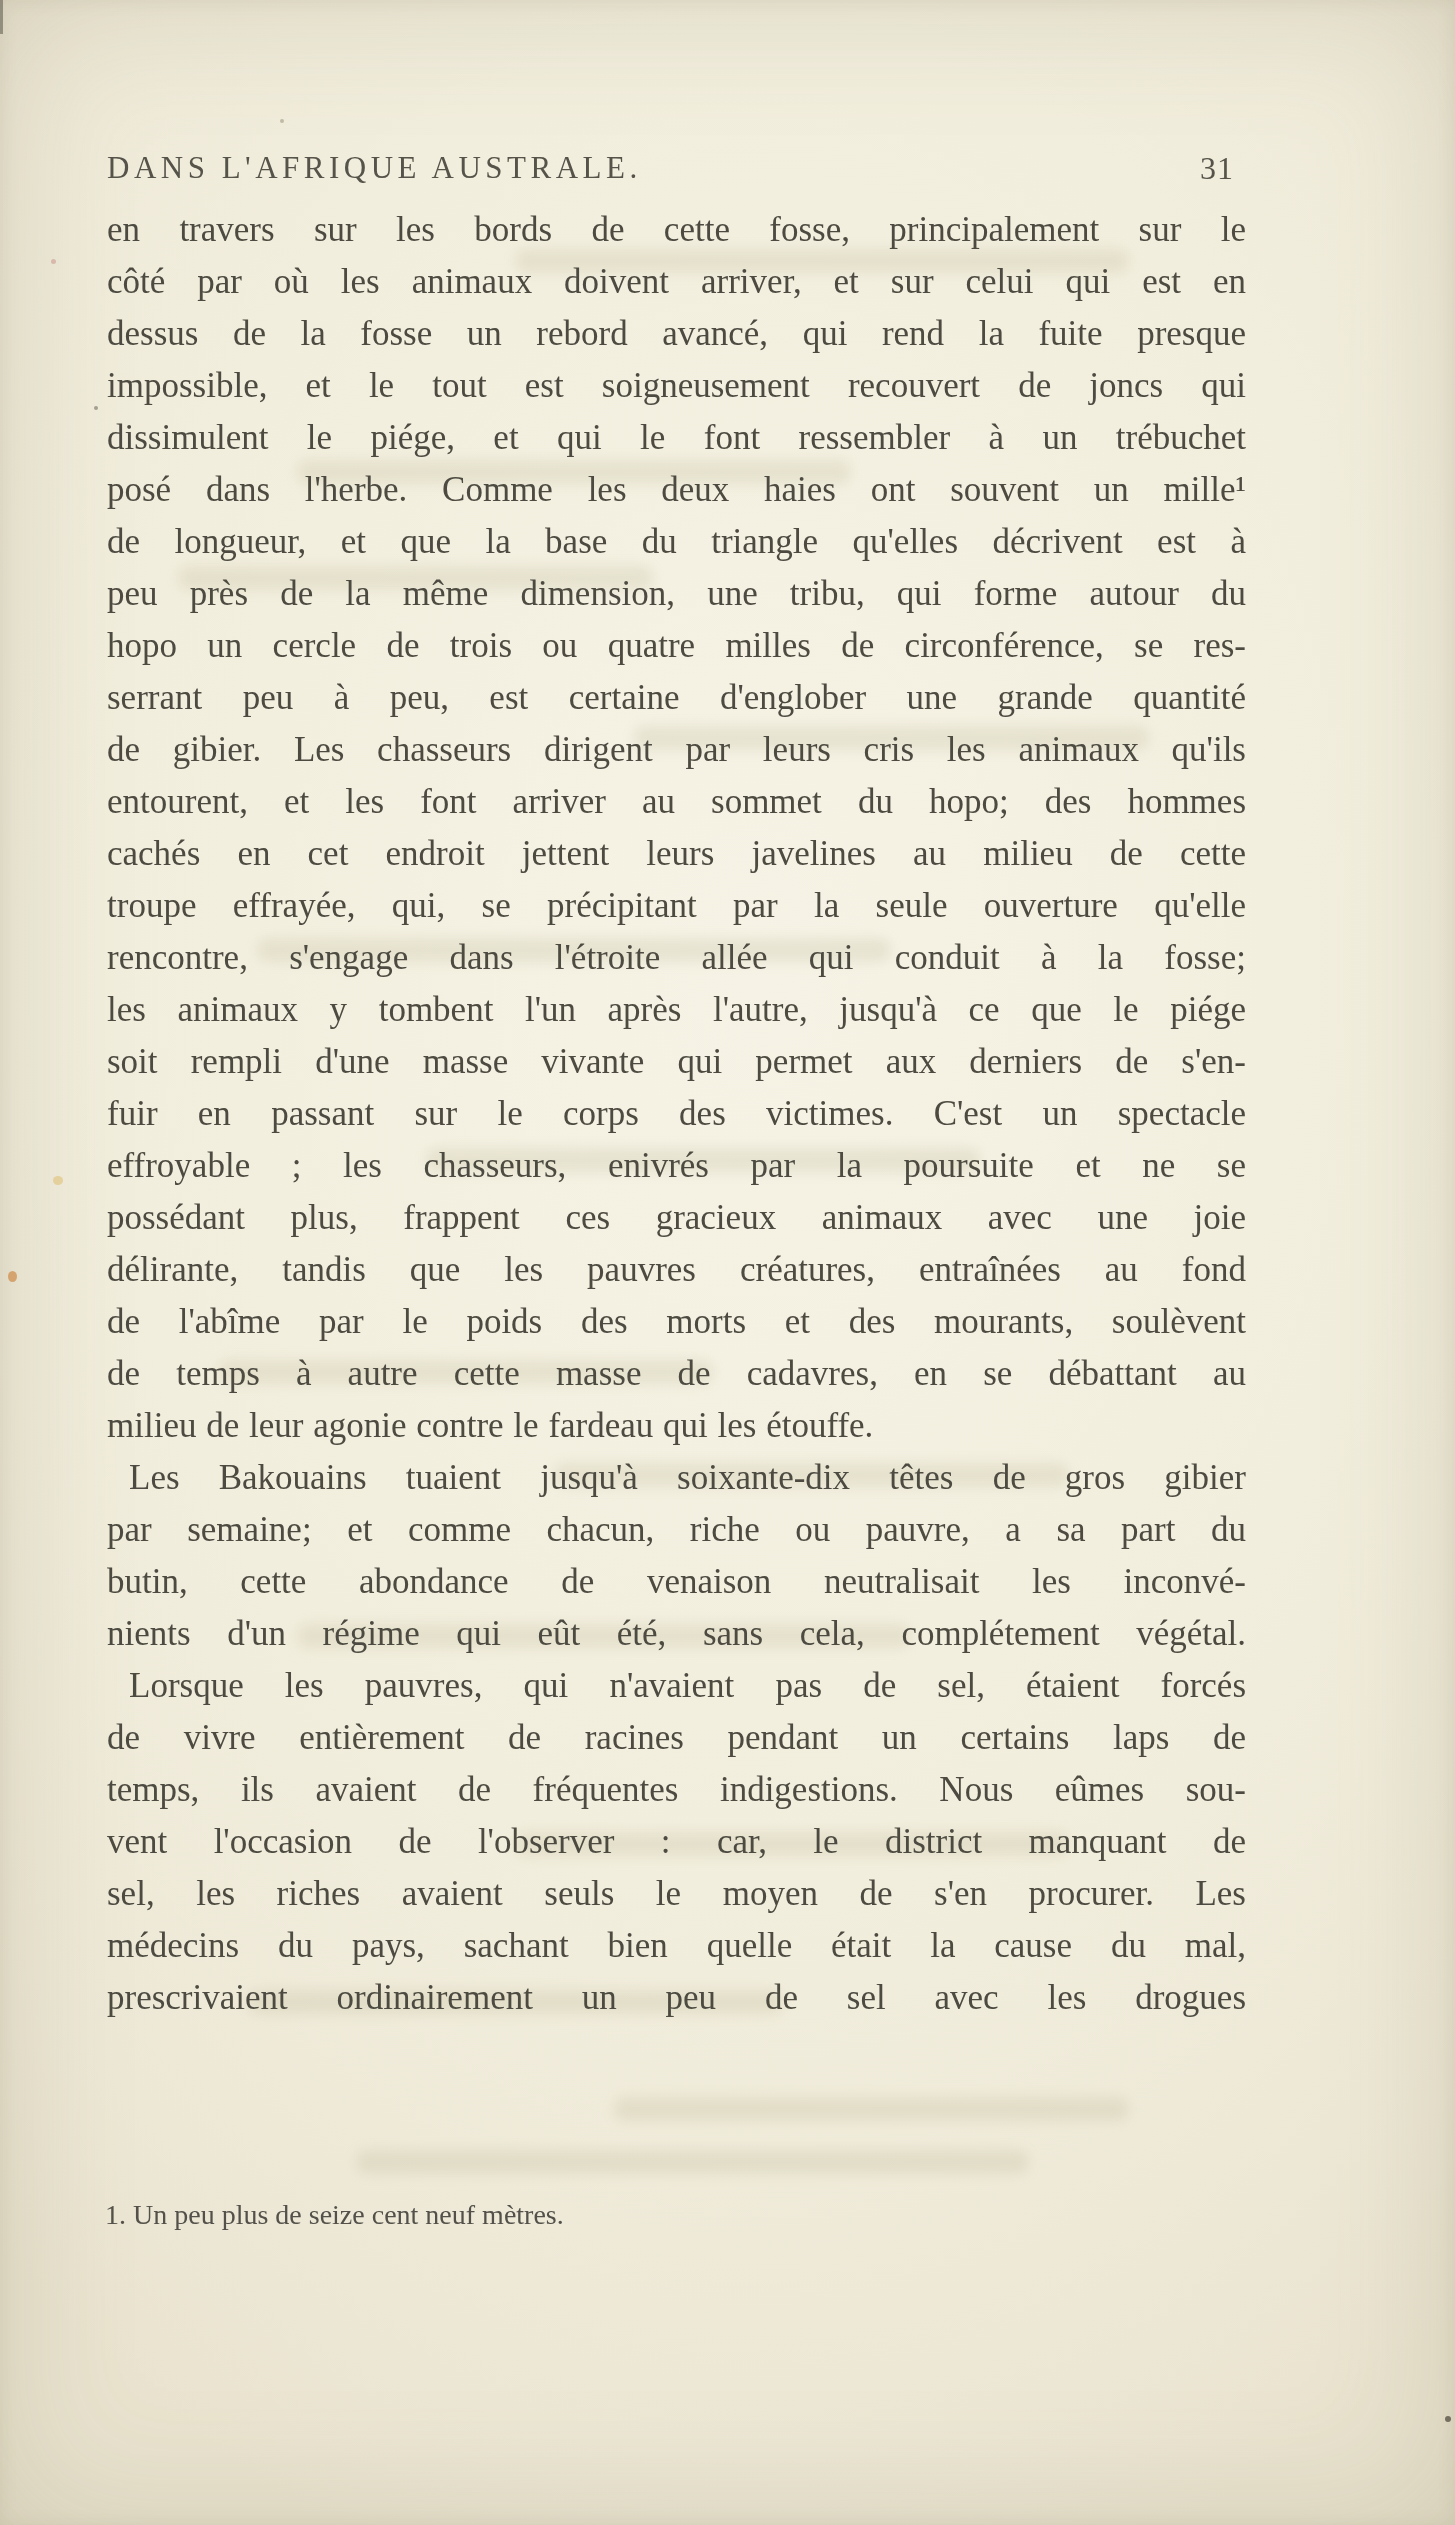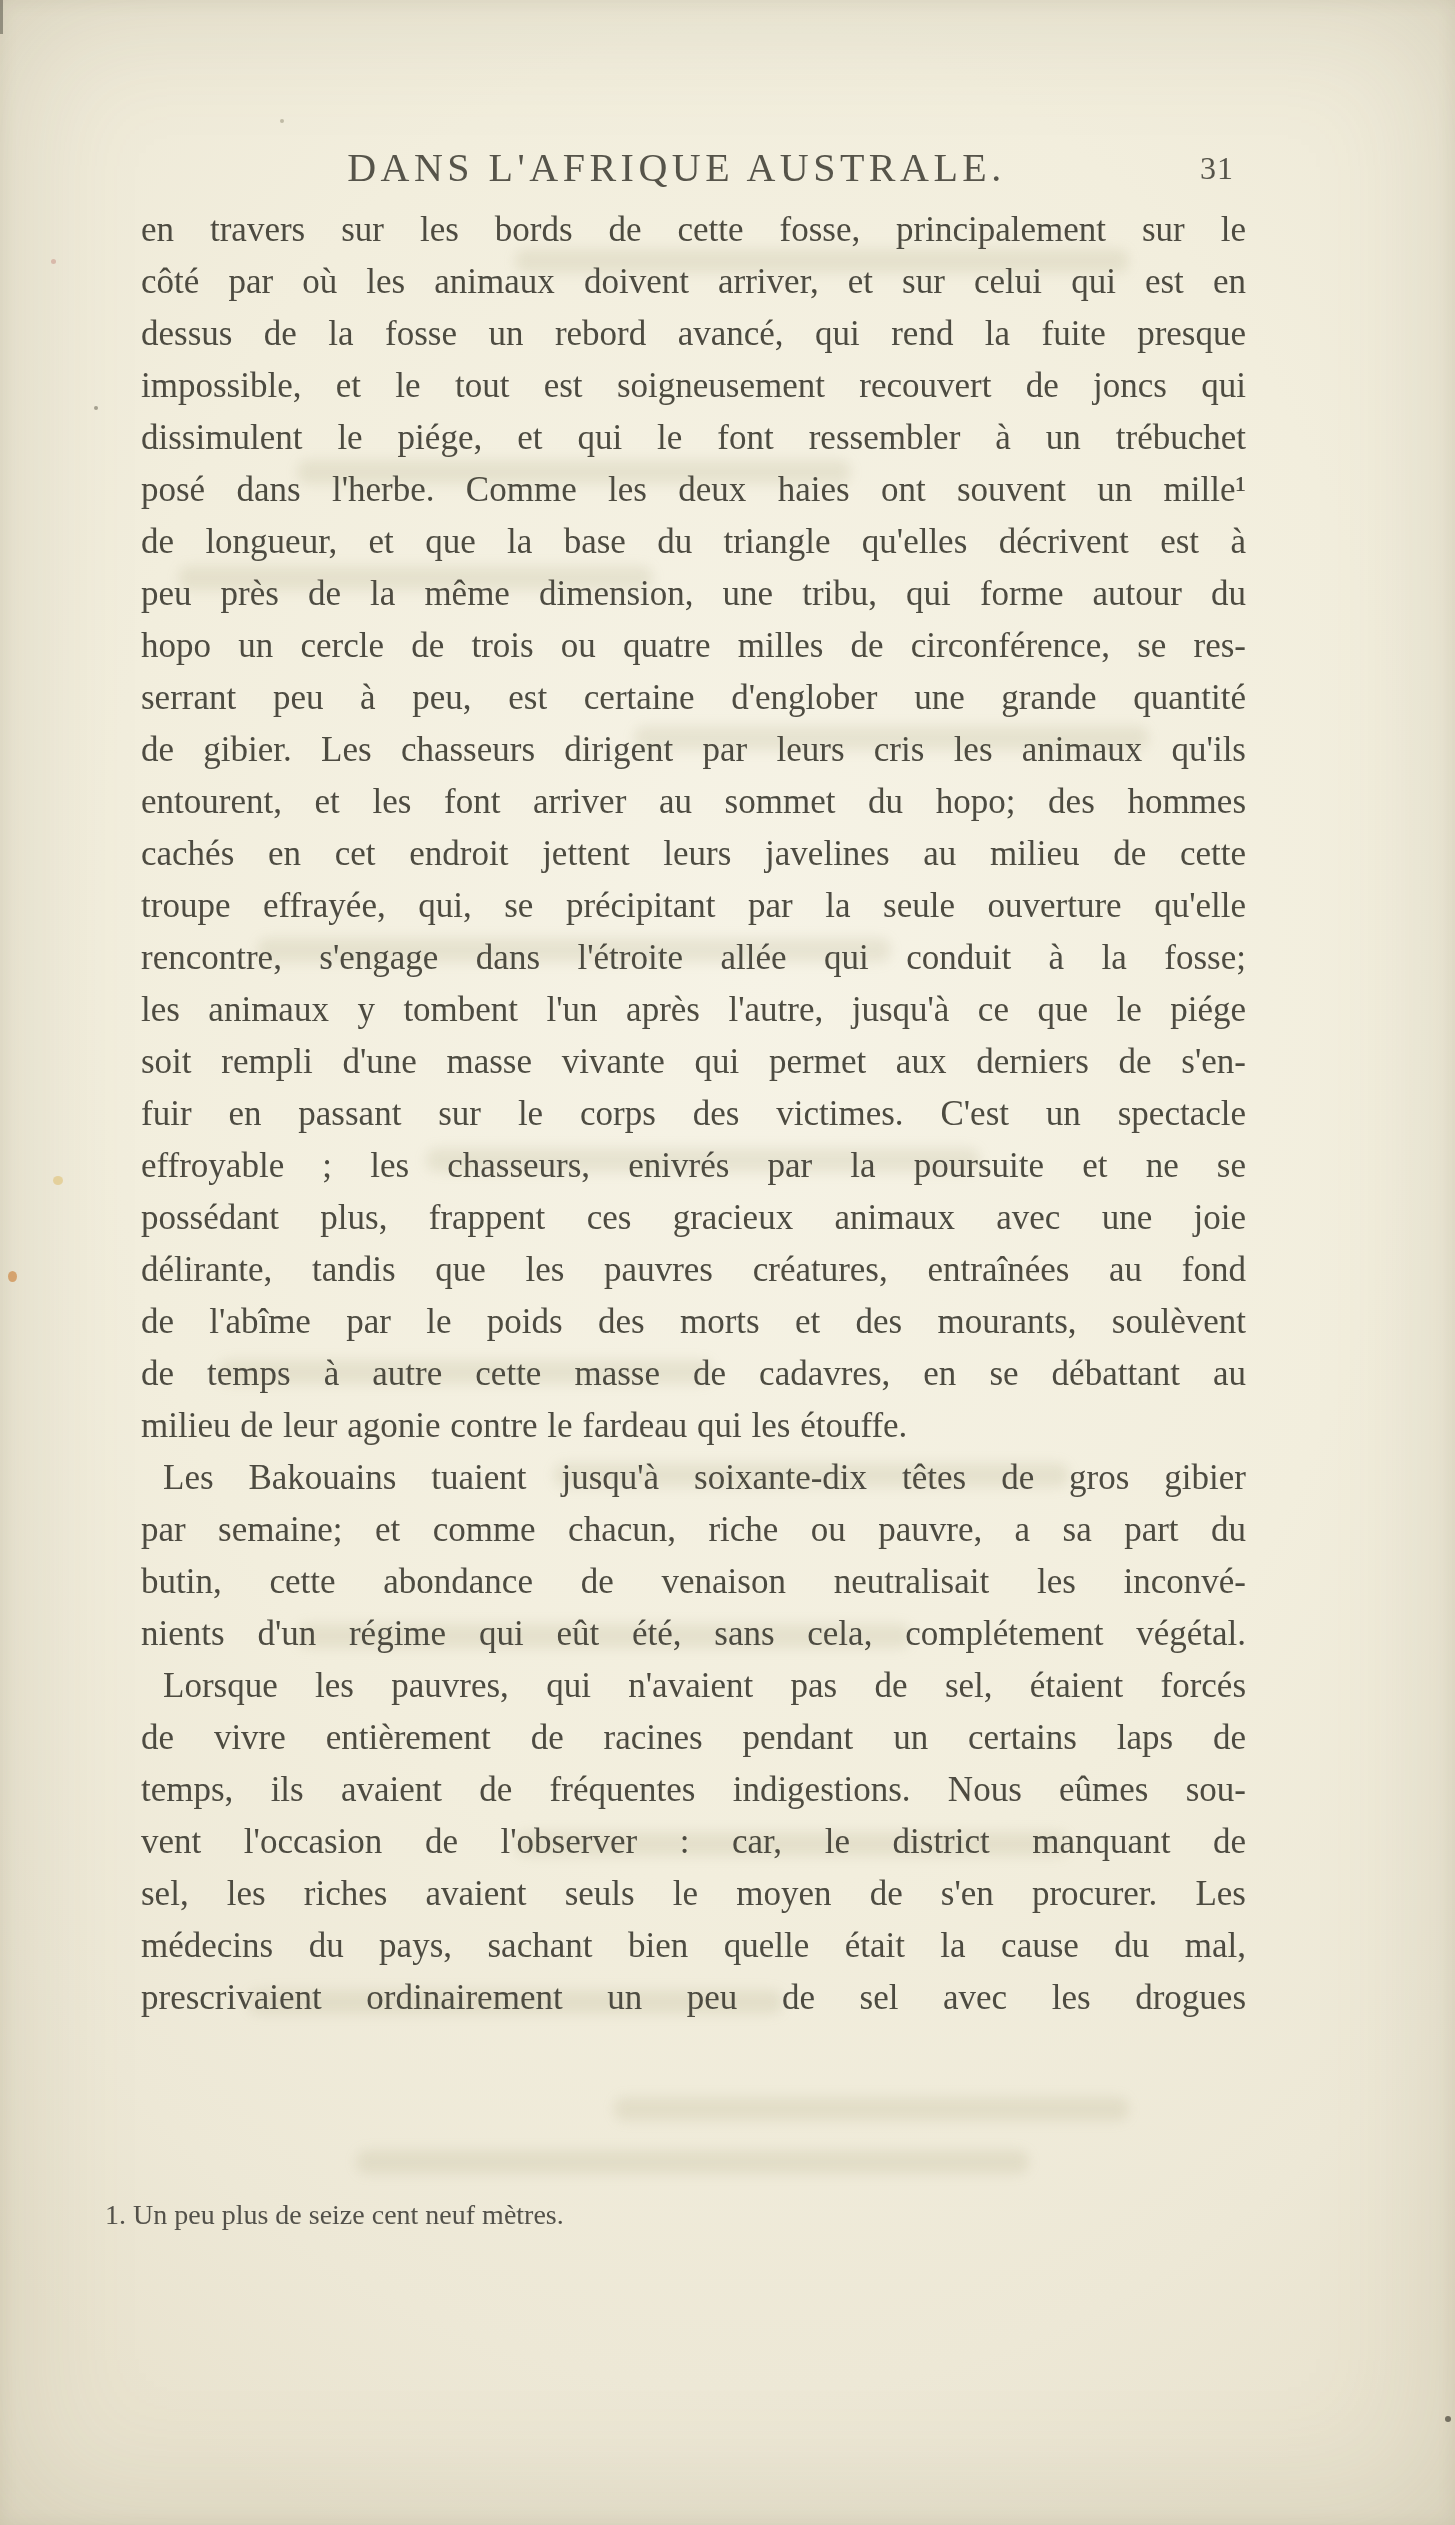--- a/index.html
+++ b/index.html
@@ -22,35 +22,34 @@
     filter:blur(6px);
   }
   .speck{position:absolute;border-radius:50%;}
   .edge-mark{position:absolute;left:0;top:0;width:3px;height:34px;background:rgba(90,88,74,0.55);}
 
   .running-head{
     position:absolute;left:107px;top:148px;width:1139px;height:40px;
     color:#56544a;
   }
   .running-head .title{
-    text-align:center;font-size:40px;letter-spacing:4.5px;line-height:40px;
+    font-size:31px;letter-spacing:4.5px;line-height:40px;
   }
   .running-head .folio{
     position:absolute;right:12px;top:0;font-size:32px;line-height:40px;letter-spacing:1px;
   }
 
   .body-text{
     position:absolute;left:107px;top:204px;width:1139px;
     font-size:35px;color:#4d4b41;
   }
   .line{
     height:52px;line-height:52px;overflow:hidden;
     text-align:justify;text-align-last:justify;
     word-spacing:1px;
-    margin-left:34px;
   }
   .line.short{text-align:left;text-align-last:left;}
   .line.indent{text-indent:22px;}
 
   .footnote{
     position:absolute;left:105px;top:2198px;width:1139px;
     font-size:28px;line-height:34px;color:#53514a;
   }
 </style>
 </head>

